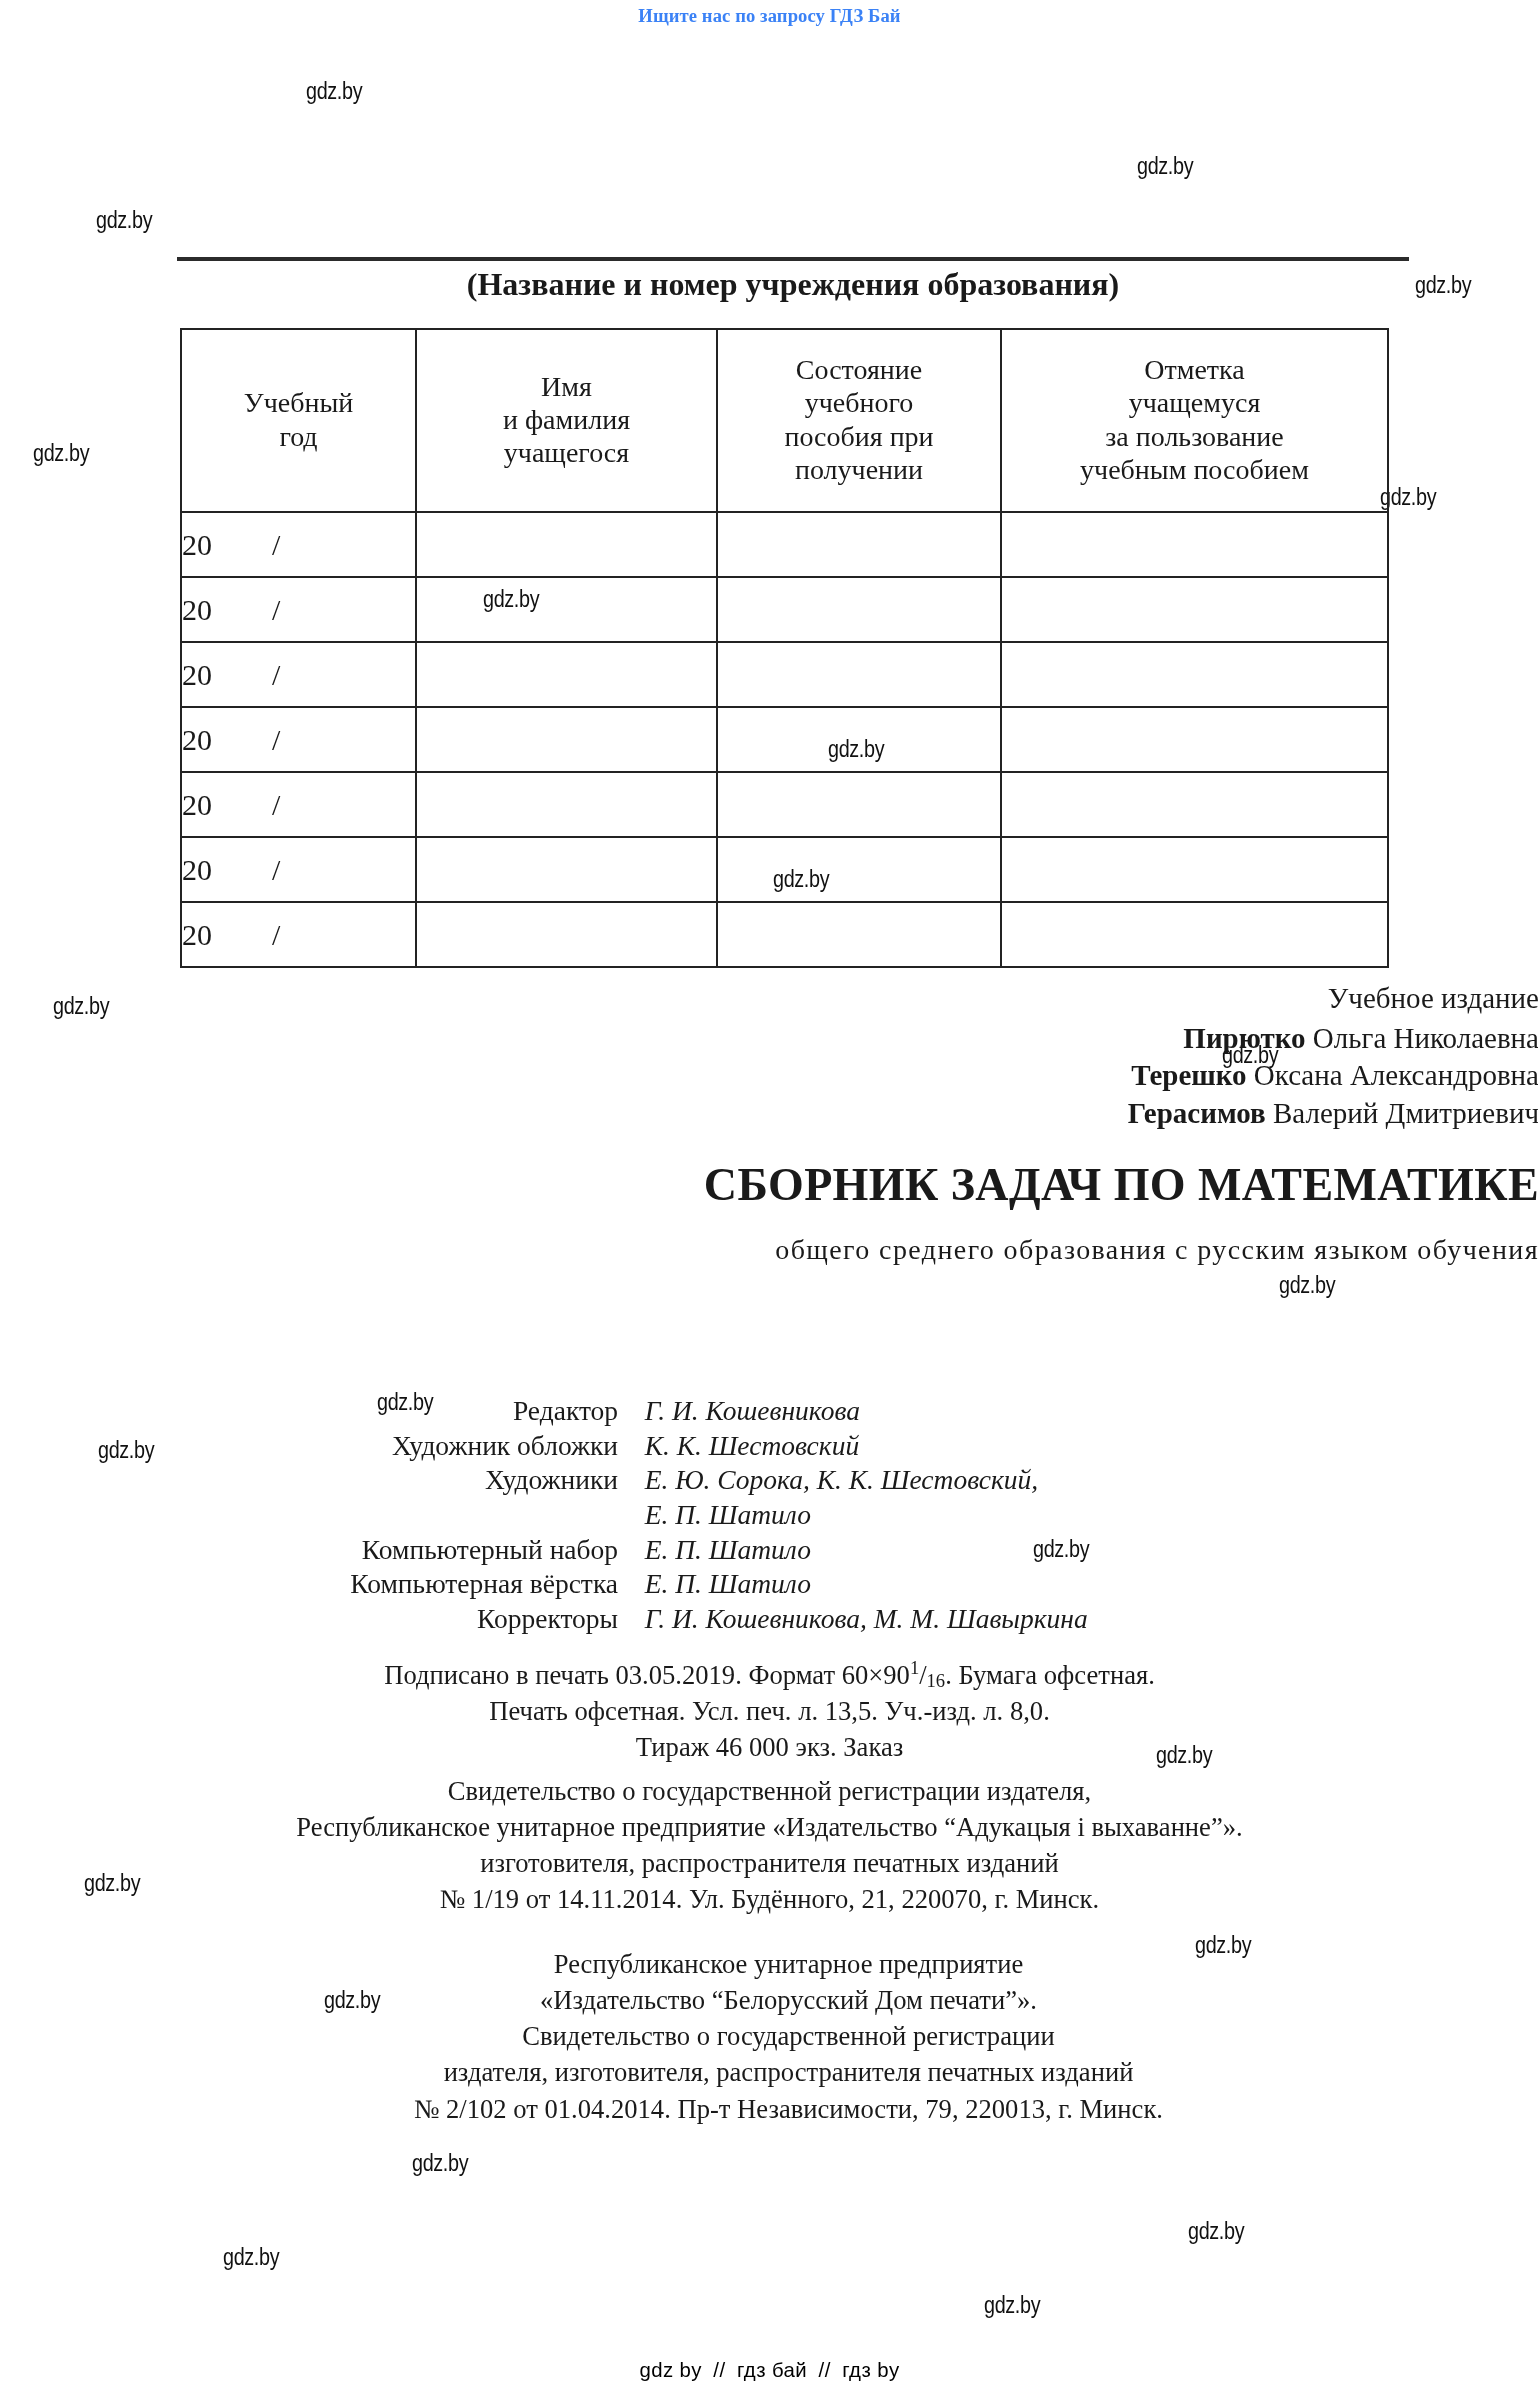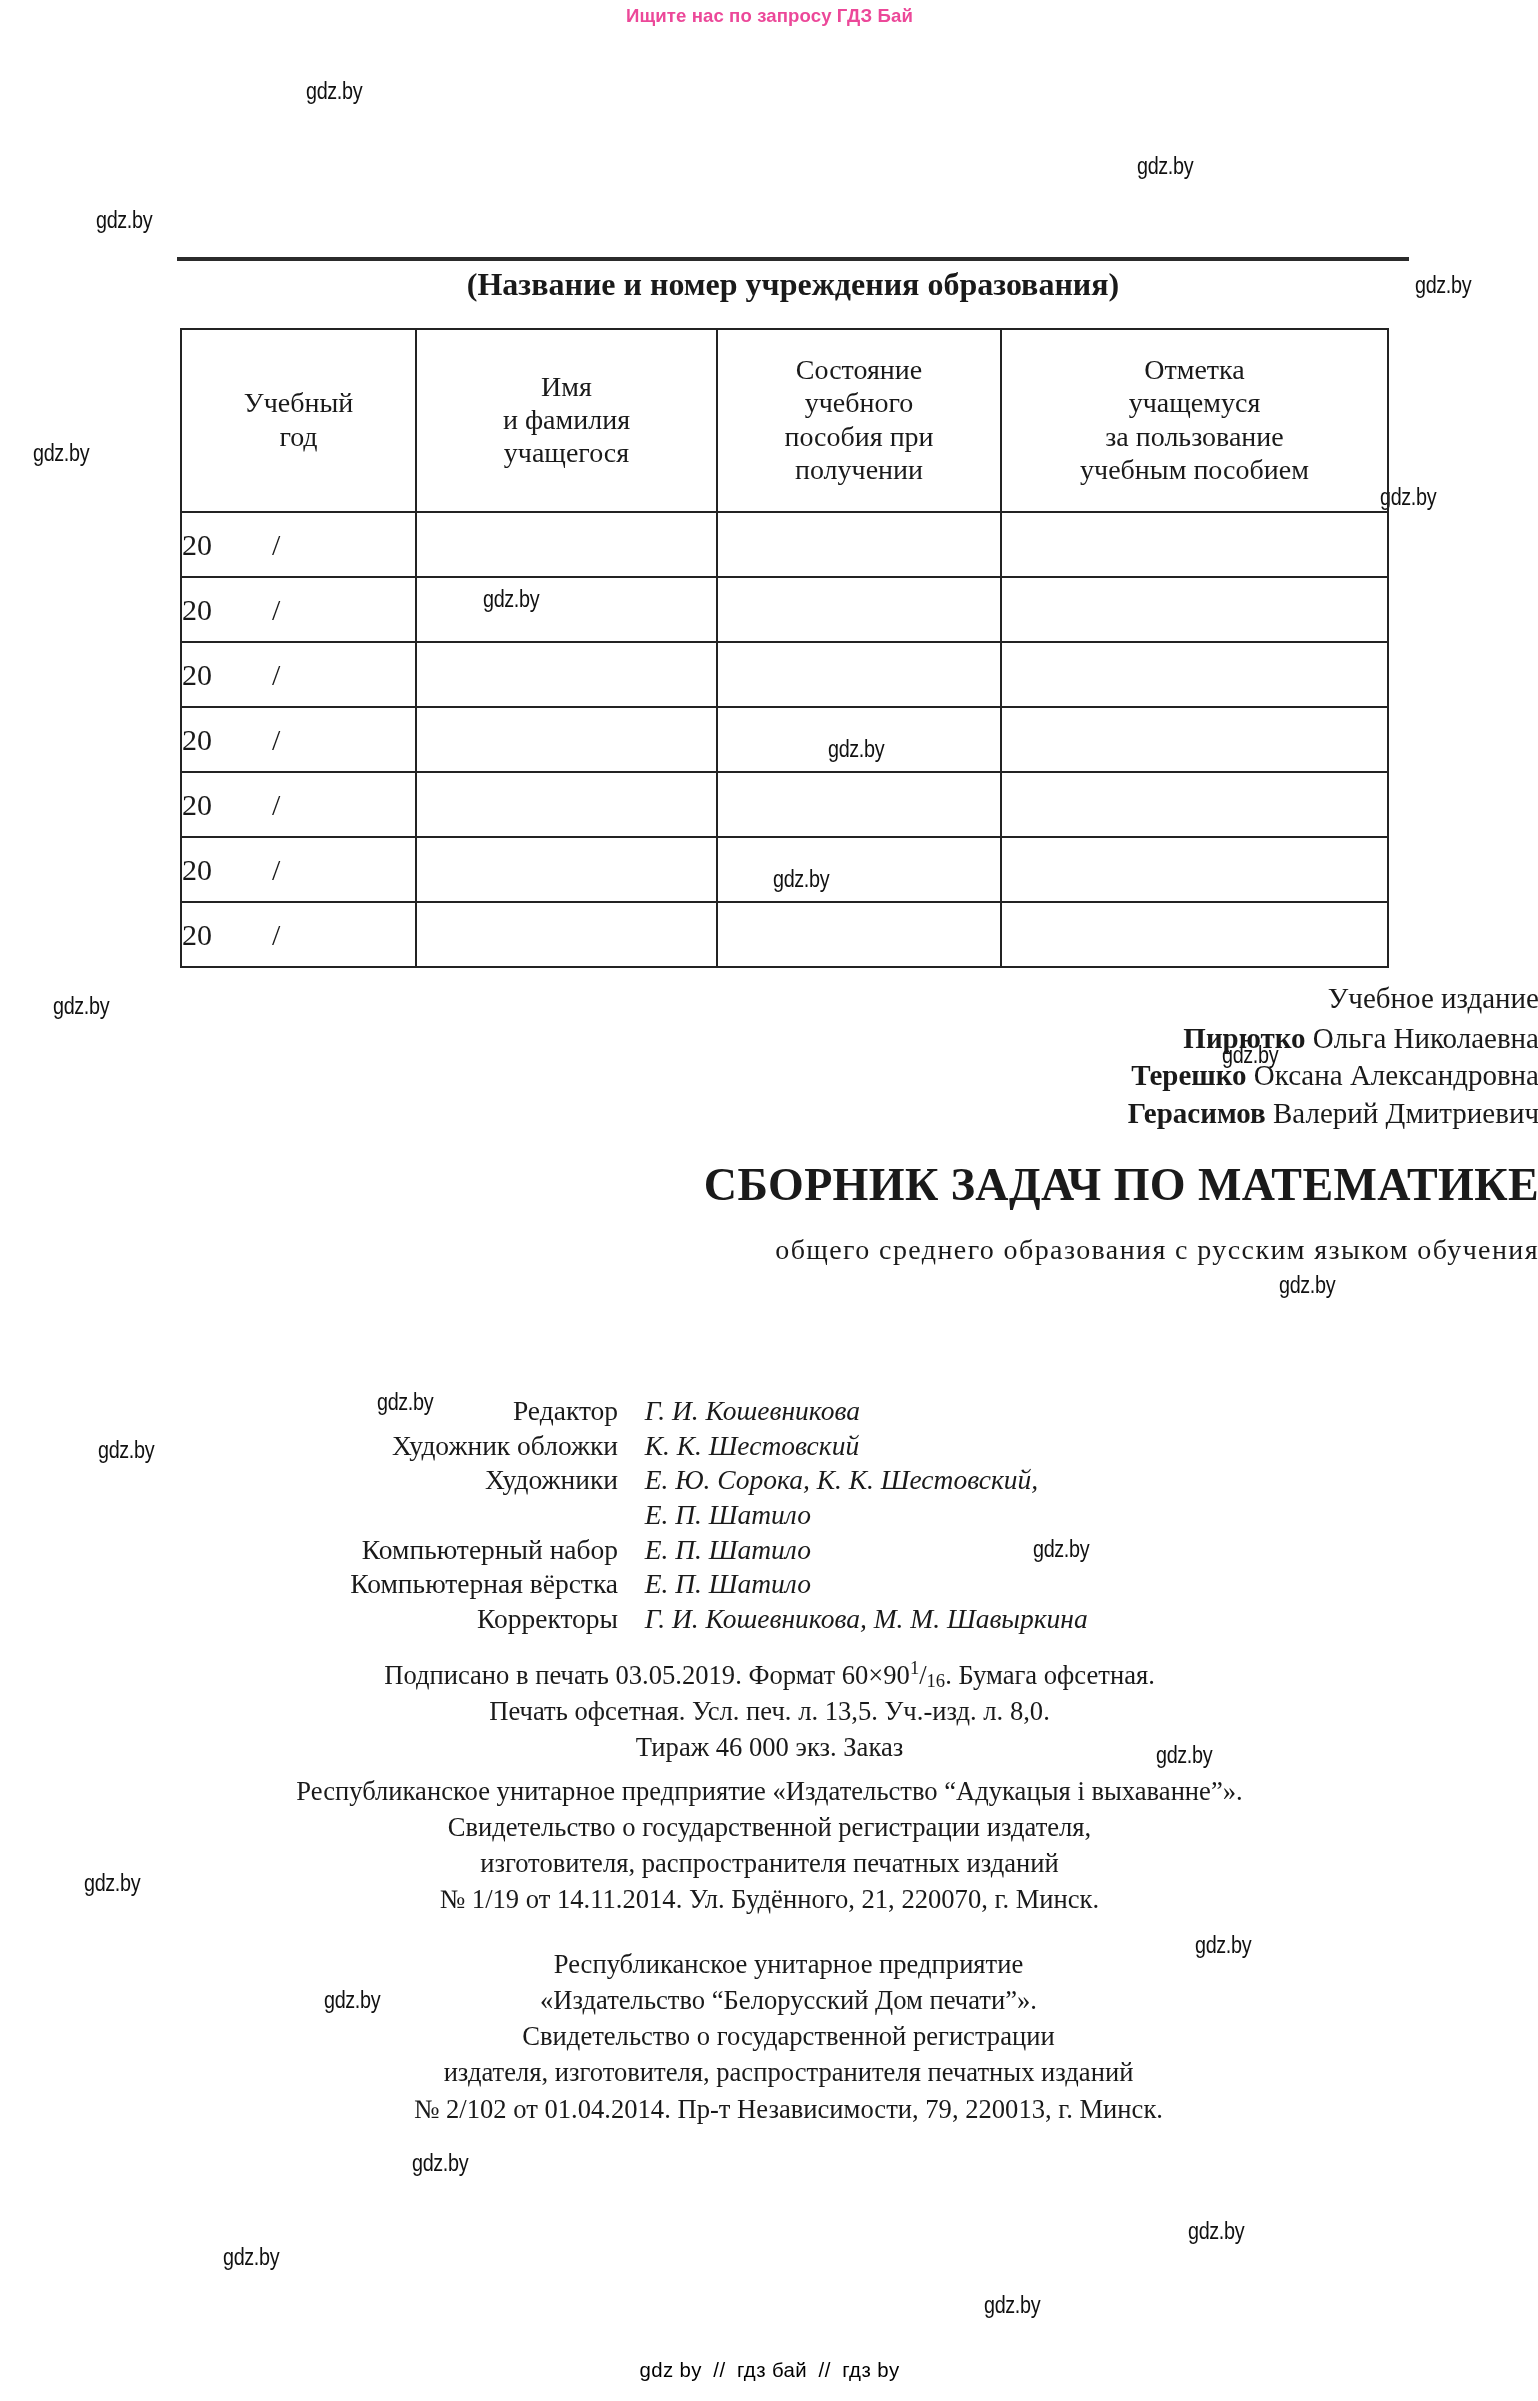--- a/index.html
+++ b/index.html
@@ -21,22 +21,22 @@
     overflow: hidden;
   }
 
   
   .promo-banner {
     position: absolute;
     top: 5.3px;
     left: 0;
     width: 100%;
     text-align: center;
-    color: #ec4899;
-    font-family: Liberation Sans, sans-serif;
+    color: #3b82f6;
+    font-family: Liberation Serif, serif;
     font-weight: bold;
     font-size: 18.6px;
     letter-spacing: 0.1px;
   }
 
   
   .wm {
     position: absolute;
     font-family: "Liberation Sans", "DejaVu Sans", sans-serif;
     font-size: 23px;
@@ -383,22 +383,22 @@
 
   <div class="print-data">
     <div>
       <span>Подписано в печать 03.05.2019. Формат 60</span><span>×</span><span>90</span><span class="frac"><span class="num">1</span>/<span class="den">16</span></span><span>. Бумага офсетная.</span>
     </div>
     <div>Печать офсетная. Усл. печ. л. 13,5. Уч.-изд. л. 8,0.</div>
     <div>Тираж 46 000 экз. Заказ</div>
   </div>
 
   <div class="publisher-block-1" id="publisher-1">
+      <div>Свидетельство о государственной регистрации издателя,</div>
       <div>Республиканское унитарное предприятие «Издательство “Адукацыя i выхаванне”».</div>
-      <div>Свидетельство о государственной регистрации издателя,</div>
       <div>изготовителя, распространителя печатных изданий</div>
       <div>№ 1/19 от 14.11.2014. Ул. Будённого, 21, 220070, г. Минск.</div>
     </div>
 
   <div class="publisher-block-2" id="publisher-2">
       <div>Республиканское унитарное предприятие</div>
       <div>«Издательство “Белорусский Дом печати”».</div>
       <div>Свидетельство о государственной регистрации</div>
       <div>издателя, изготовителя, распространителя печатных изданий</div>
       <div>№ 2/102 от 01.04.2014. Пр-т Независимости, 79, 220013, г. Минск.</div>

